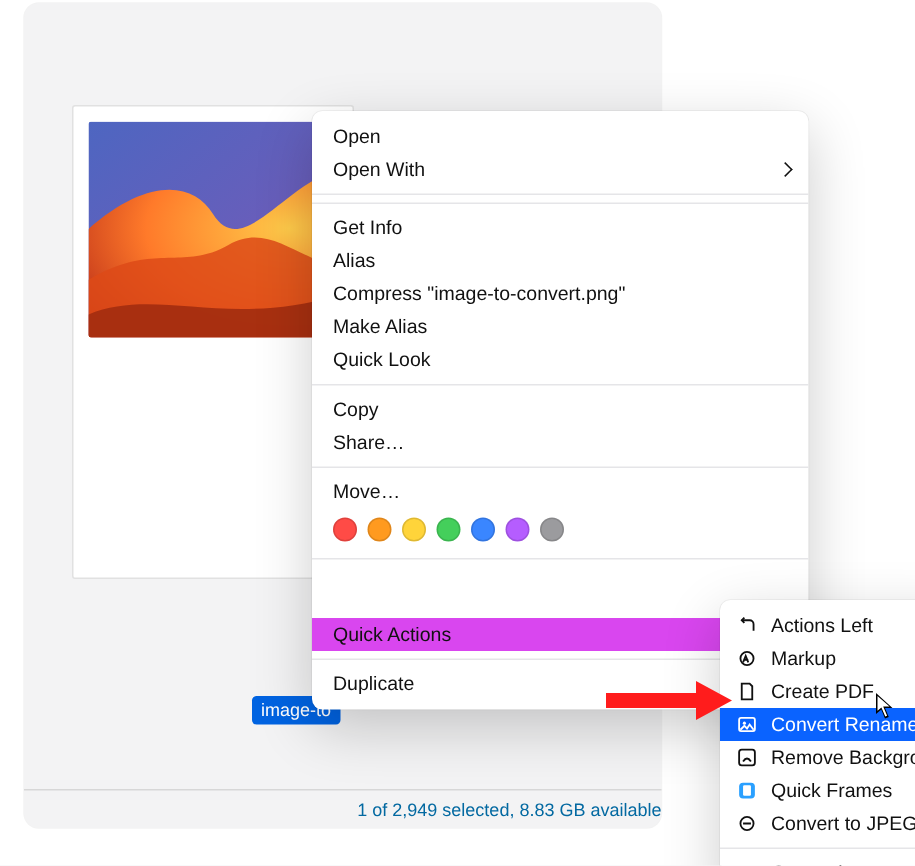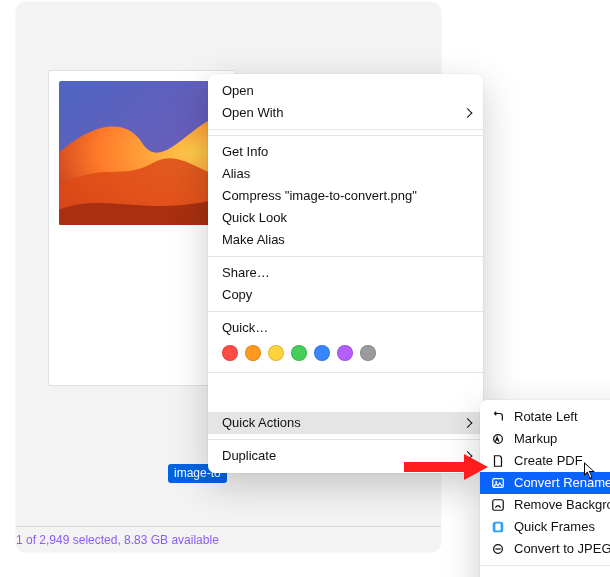--- a/index.html
+++ b/index.html
@@ -54,37 +54,37 @@
       font-size: 12px;
       line-height: 15px;
     }
     .status-bar {
       position: absolute;
       left: 0;
       right: 0;
       bottom: 0;
       height: 26px;
       border-top: 1px solid #d7d7d7;
-      text-align: left;
+      text-align: right;
       line-height: 26px;
       font-size: 12px;
-      color: #8b5cf6;
+      color: #0369a1;
     }
     .menu {
       position: absolute;
       background: #fff;
       border-radius: 7px;
       box-shadow: 0 12px 38px rgba(0,0,0,0.20), 0 0 0 0.5px rgba(0,0,0,0.06);
       padding: 6px 0;
       color: #111;
     }
     .primary-menu {
       left: 208px;
       top: 74px;
-      width: 275px;
+      width: 331px;
     }
     .sub-menu {
       left: 480px;
       top: 400px;
       width: 170px;
       z-index: 3;
     }
     .menu-item {
       display: flex;
       align-items: center;
@@ -100,21 +100,21 @@
       position: absolute;
       right: 12px;
       top: 50%;
       width: 6px;
       height: 6px;
       border-top: 1.5px solid #111;
       border-right: 1.5px solid #111;
       transform: translateY(-50%) rotate(45deg);
     }
     .menu-item.row-quick {
-      background: #e5e5e5;
+      background: #d946ef;
       margin-top: 39px;
     }
     .menu-item.selected {
       background: #0a63ff;
       color: #fff;
     }
     .menu-sep {
       height: 1px;
       background: #e5e5e8;
       margin: 5px 0;
@@ -191,27 +191,27 @@
 <div class="menu primary-menu">
   <div class="menu-item">Open</div>
   <div class="menu-item has-chevron">
       <span>Open With</span>
     </div>
   <div class="menu-sep"></div>
   <div class="menu-sep"></div>
   <div class="menu-item">Get Info</div>
   <div class="menu-item">Alias</div>
   <div class="menu-item">Compress "image-to-convert.png"</div>
+  <div class="menu-item">Make Alias</div>
   <div class="menu-item">Quick Look</div>
-  <div class="menu-item">Make Alias</div>
-  <div class="menu-sep"></div>
+  <div class="menu-sep"></div>
+  <div class="menu-item">Copy</div>
   <div class="menu-item">Share…</div>
-  <div class="menu-item">Copy</div>
-  <div class="menu-sep"></div>
-  <div class="menu-item">Quick…</div>
+  <div class="menu-sep"></div>
+  <div class="menu-item">Move…</div>
   <div class="tags-row" id="tags-row">
       <div class="tag-dot" style="background: rgb(255, 75, 70);"></div>
       <div class="tag-dot" style="background: rgb(255, 154, 31);"></div>
       <div class="tag-dot" style="background: rgb(255, 212, 58);"></div>
       <div class="tag-dot" style="background: rgb(68, 207, 91);"></div>
       <div class="tag-dot" style="background: rgb(58, 134, 255);"></div>
       <div class="tag-dot" style="background: rgb(181, 93, 255);"></div>
       <div class="tag-dot" style="background: rgb(155, 155, 158);"></div>
     </div>
   <div class="menu-sep"></div>
@@ -225,21 +225,21 @@
 </div>
 
 <div class="menu sub-menu">
   <div class="menu-item">
     <span class="sub-icon">
       <svg width="14" height="14" viewBox="0 0 16 16" fill="none" stroke="#111" stroke-width="1.4">
           <path d="M4 4h6a3 3 0 0 1 3 3v5"></path>
           <path d="M6 2 4 4l2 2"></path>
         </svg>
     </span>
-    <span>Rotate Left</span>
+    <span>Actions Left</span>
   </div>
   <div class="menu-item">
     <span class="sub-icon">
       <svg width="14" height="14" viewBox="0 0 16 16" fill="none" stroke="#111" stroke-width="1.4">
           <circle cx="8" cy="8" r="5"></circle>
           <path d="M5 11l2-5 2 5M6 9h3"></path>
         </svg>
     </span>
     <span>Markup</span>
   </div>

